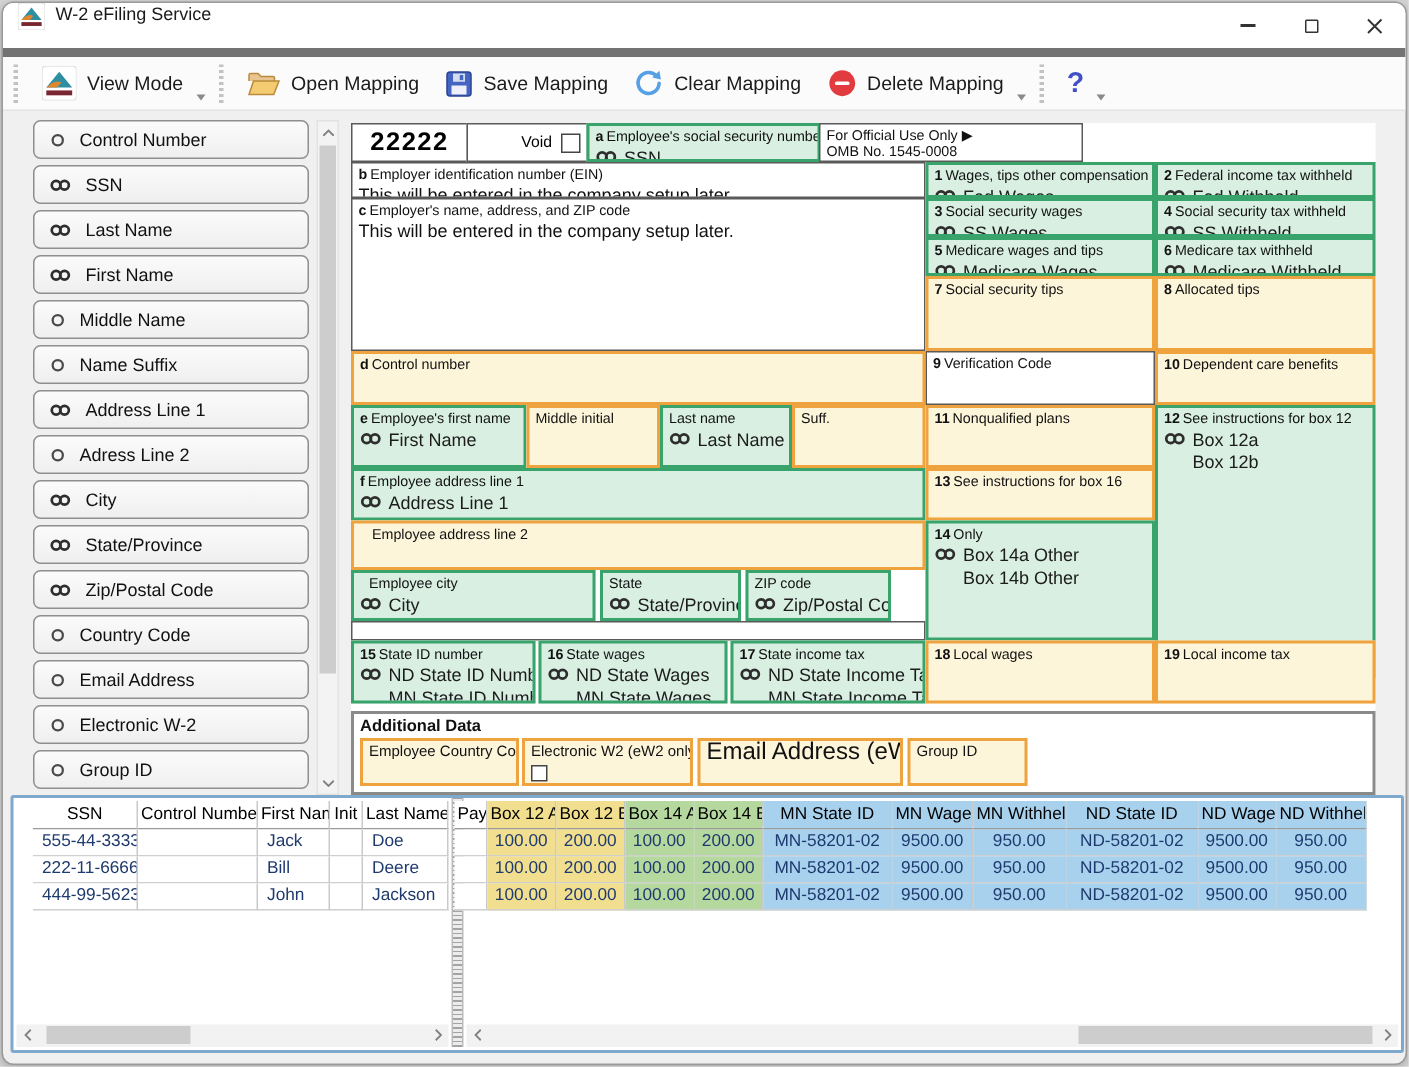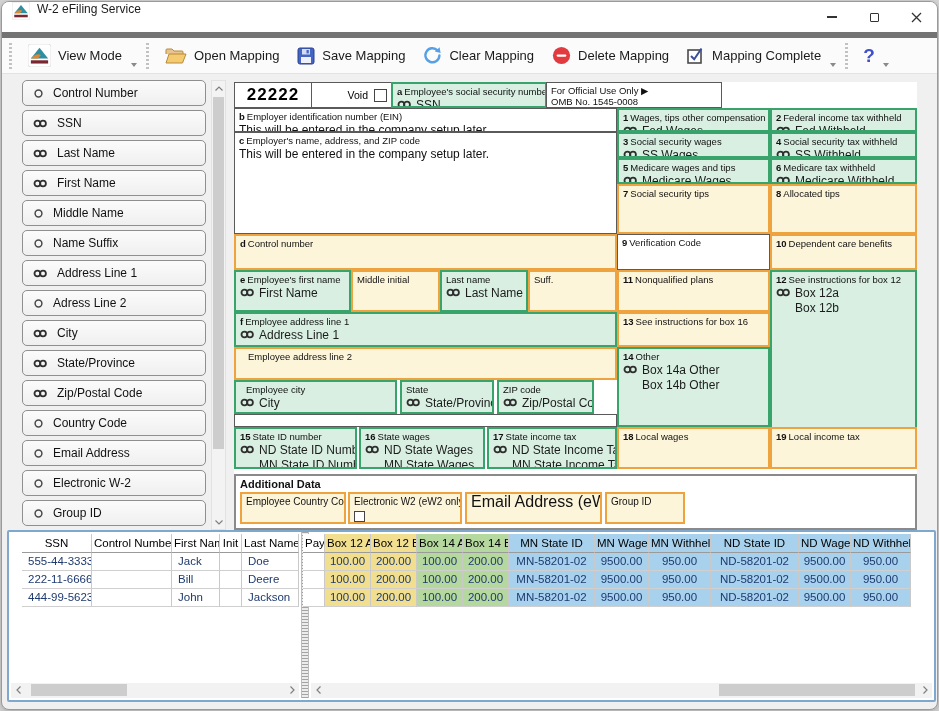--- a/index.html
+++ b/index.html
@@ -120,27 +120,20 @@
         </svg>
       <span>Clear Mapping</span>
     </div>
     <div class="tb-btn">
       <svg width="19" height="19" viewBox="0 0 19 19">
           <circle cx="9.5" cy="9.5" r="8.6" fill="#e23b3f"></circle>
           <rect x="4.6" y="8.4" width="9.8" height="2.3" rx="1.1" fill="#fff"></rect>
         </svg>
       <span>Delete Mapping</span>
     </div>
-    <div class="tb-btn">
-      <svg width="18" height="17" viewBox="0 0 18 17">
-          <rect x="1" y="3" width="13" height="13" fill="#fff" stroke="#4a4a4a" stroke-width="1.6"></rect>
-          <path d="M4 9 l3.2 3.2 L14.5 1.5" fill="none" stroke="#3a4e9c" stroke-width="2"></path>
-        </svg>
-      <span>Mapping Complete</span>
-    </div>
     <div class="mini-drop"></div>
     <div class="grip"></div>
     <div class="help-q">?</div>
     <div class="mini-drop"></div>
   </div>
 
   <div class="sidebar">
     <div class="sb-list" id="sidebar-list">
         <div class="sb-btn">
           <svg width="11" height="11" viewBox="0 0 11 11">
@@ -485,21 +478,21 @@
           <span>Box 12a</span>
         </div>
       <div class="fmap ind">
           <span>Box 12b</span>
         </div>
     </div>
     <div class="fbox orange" style="left:383px;top:230px;width:153px;height:35px;">
       <div class="flabel"><span class="pfx">13</span><span>See instructions for box 16</span></div>
     </div>
     <div class="fbox green" style="left:383px;top:265px;width:153px;height:80px;">
-      <div class="flabel"><span class="pfx">14</span><span>Other</span></div>
+      <div class="flabel"><span class="pfx">14</span><span>Only</span></div>
       <div class="fmap">
           <span class="chain-slot"><svg width="15" height="9" viewBox="0 0 15 9">
               <circle cx="4.4" cy="4.5" r="2.9" fill="none" stroke="#2e2e2e" stroke-width="1.8"></circle>
               <circle cx="10" cy="4.5" r="2.9" fill="none" stroke="#2e2e2e" stroke-width="1.8"></circle>
             </svg></span>
           <span>Box 14a Other</span>
         </div>
       <div class="fmap ind">
           <span>Box 14b Other</span>
         </div>

